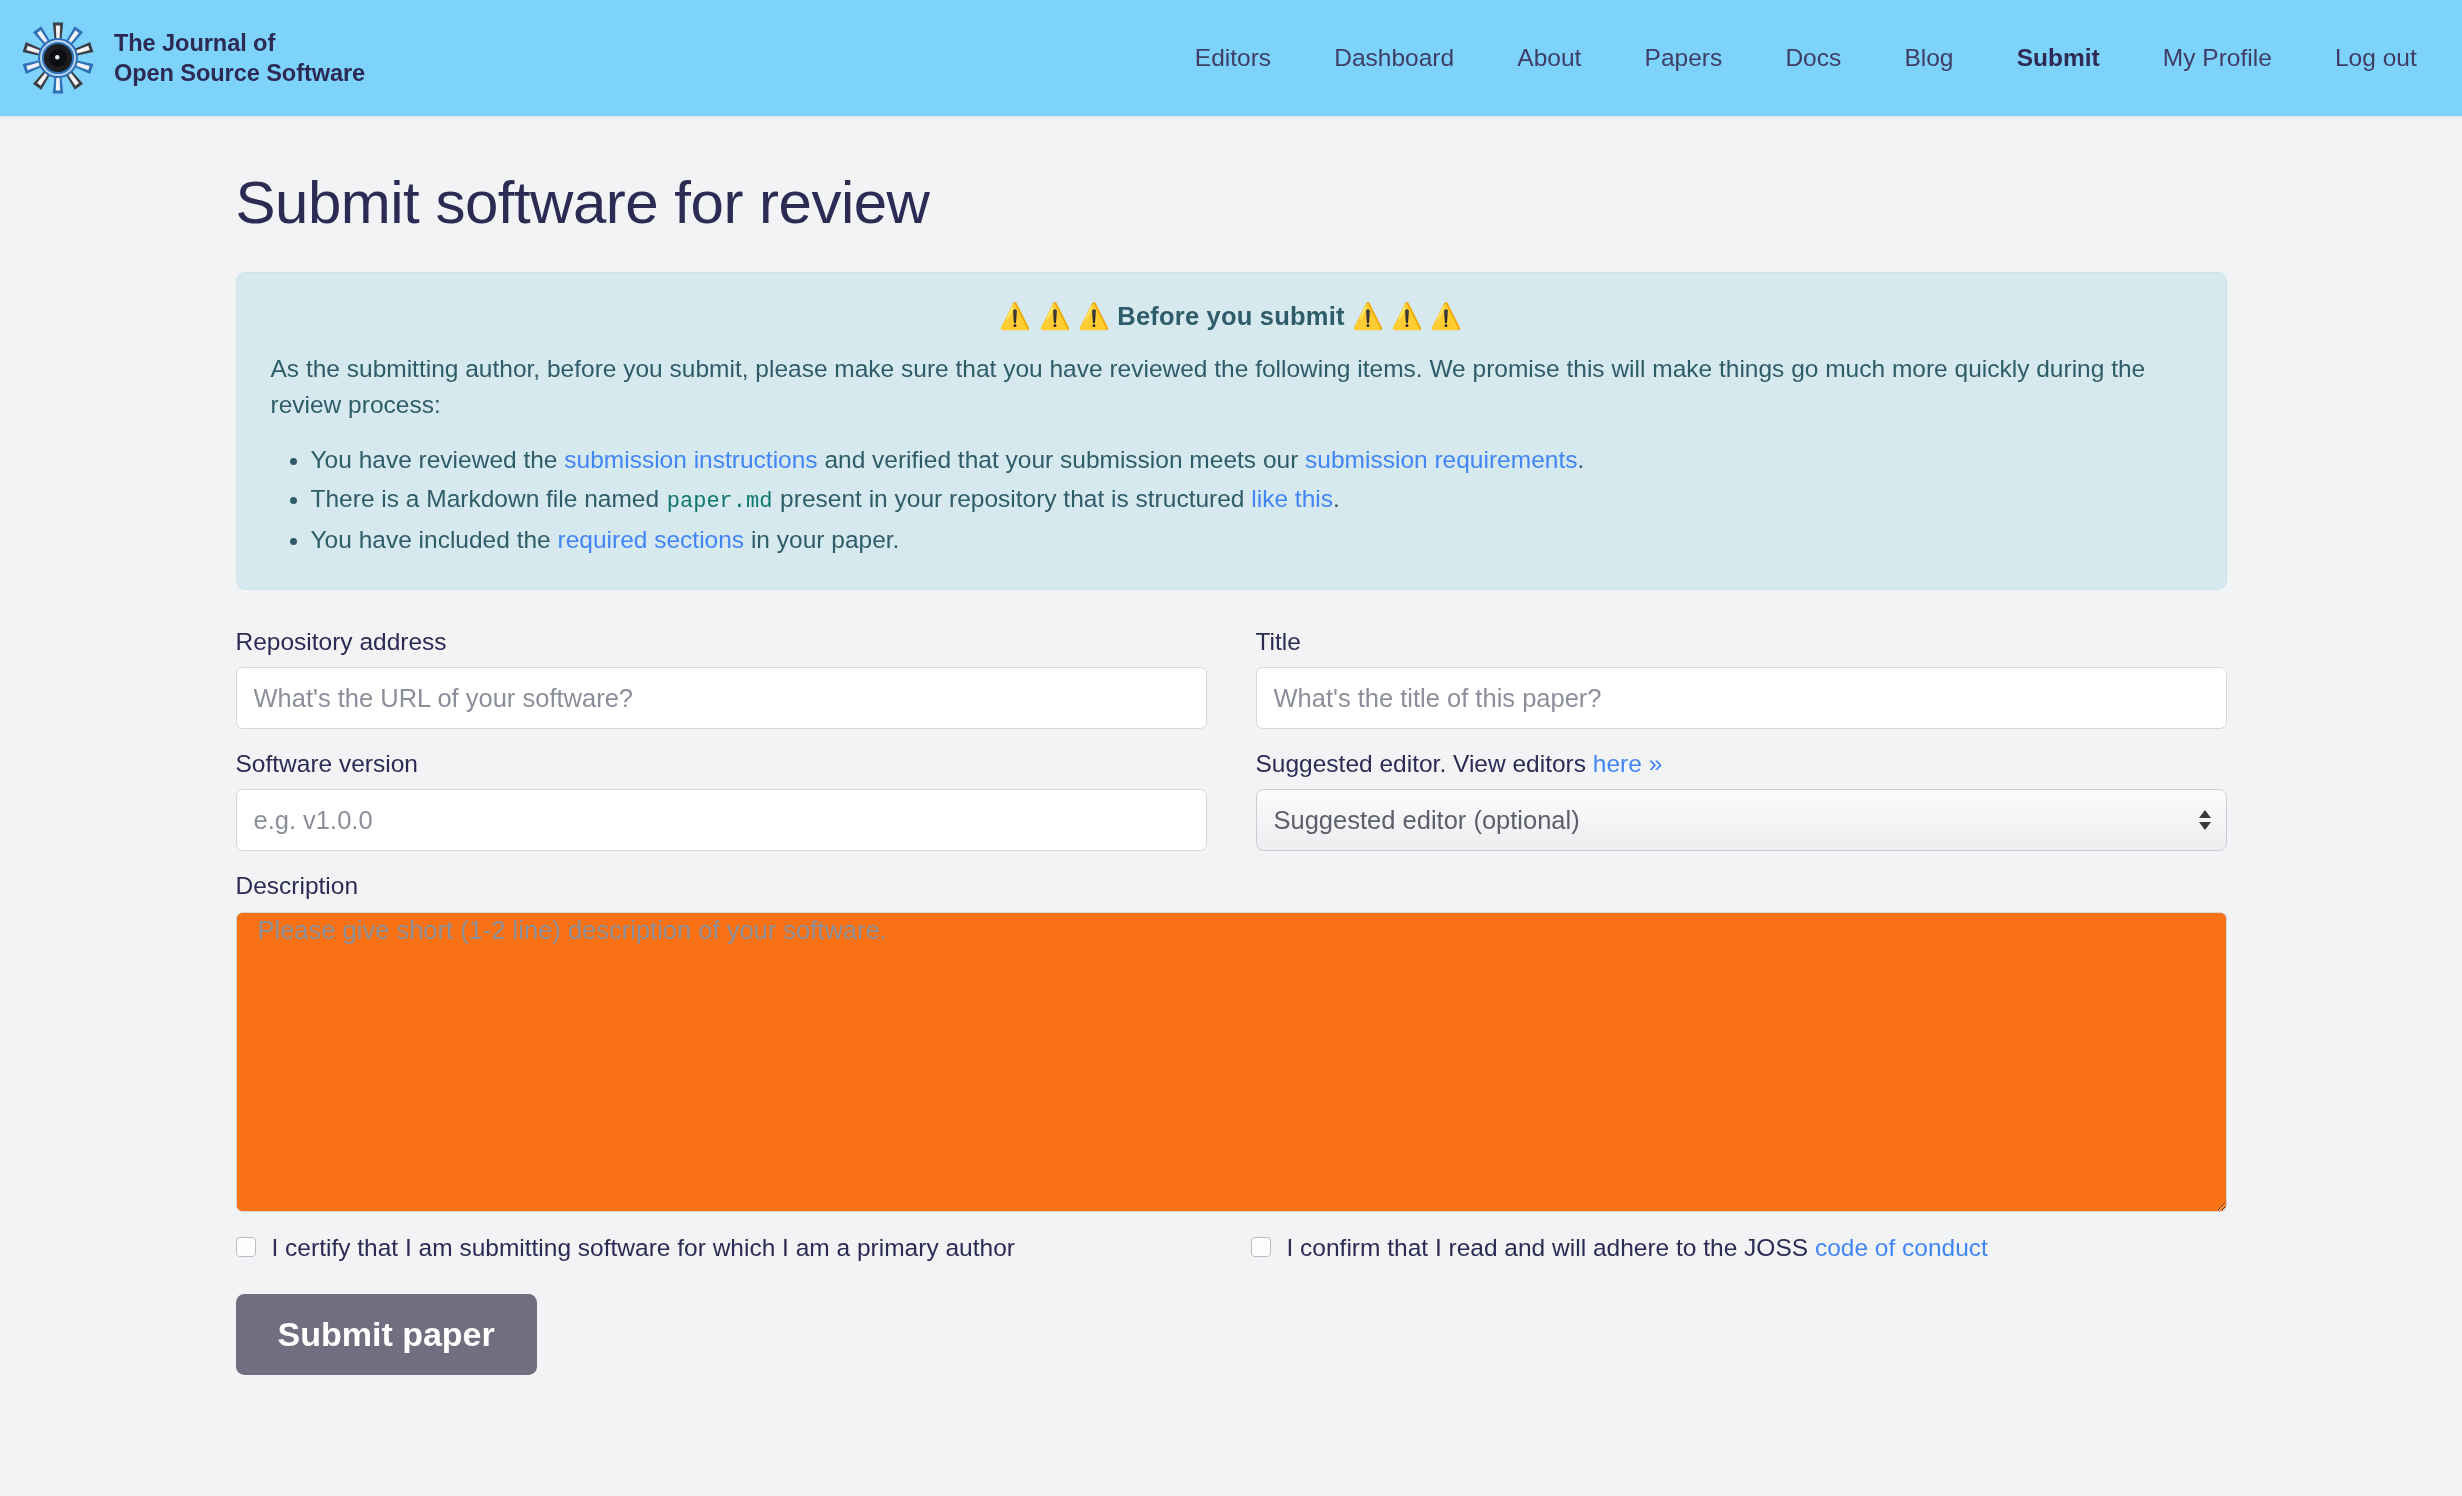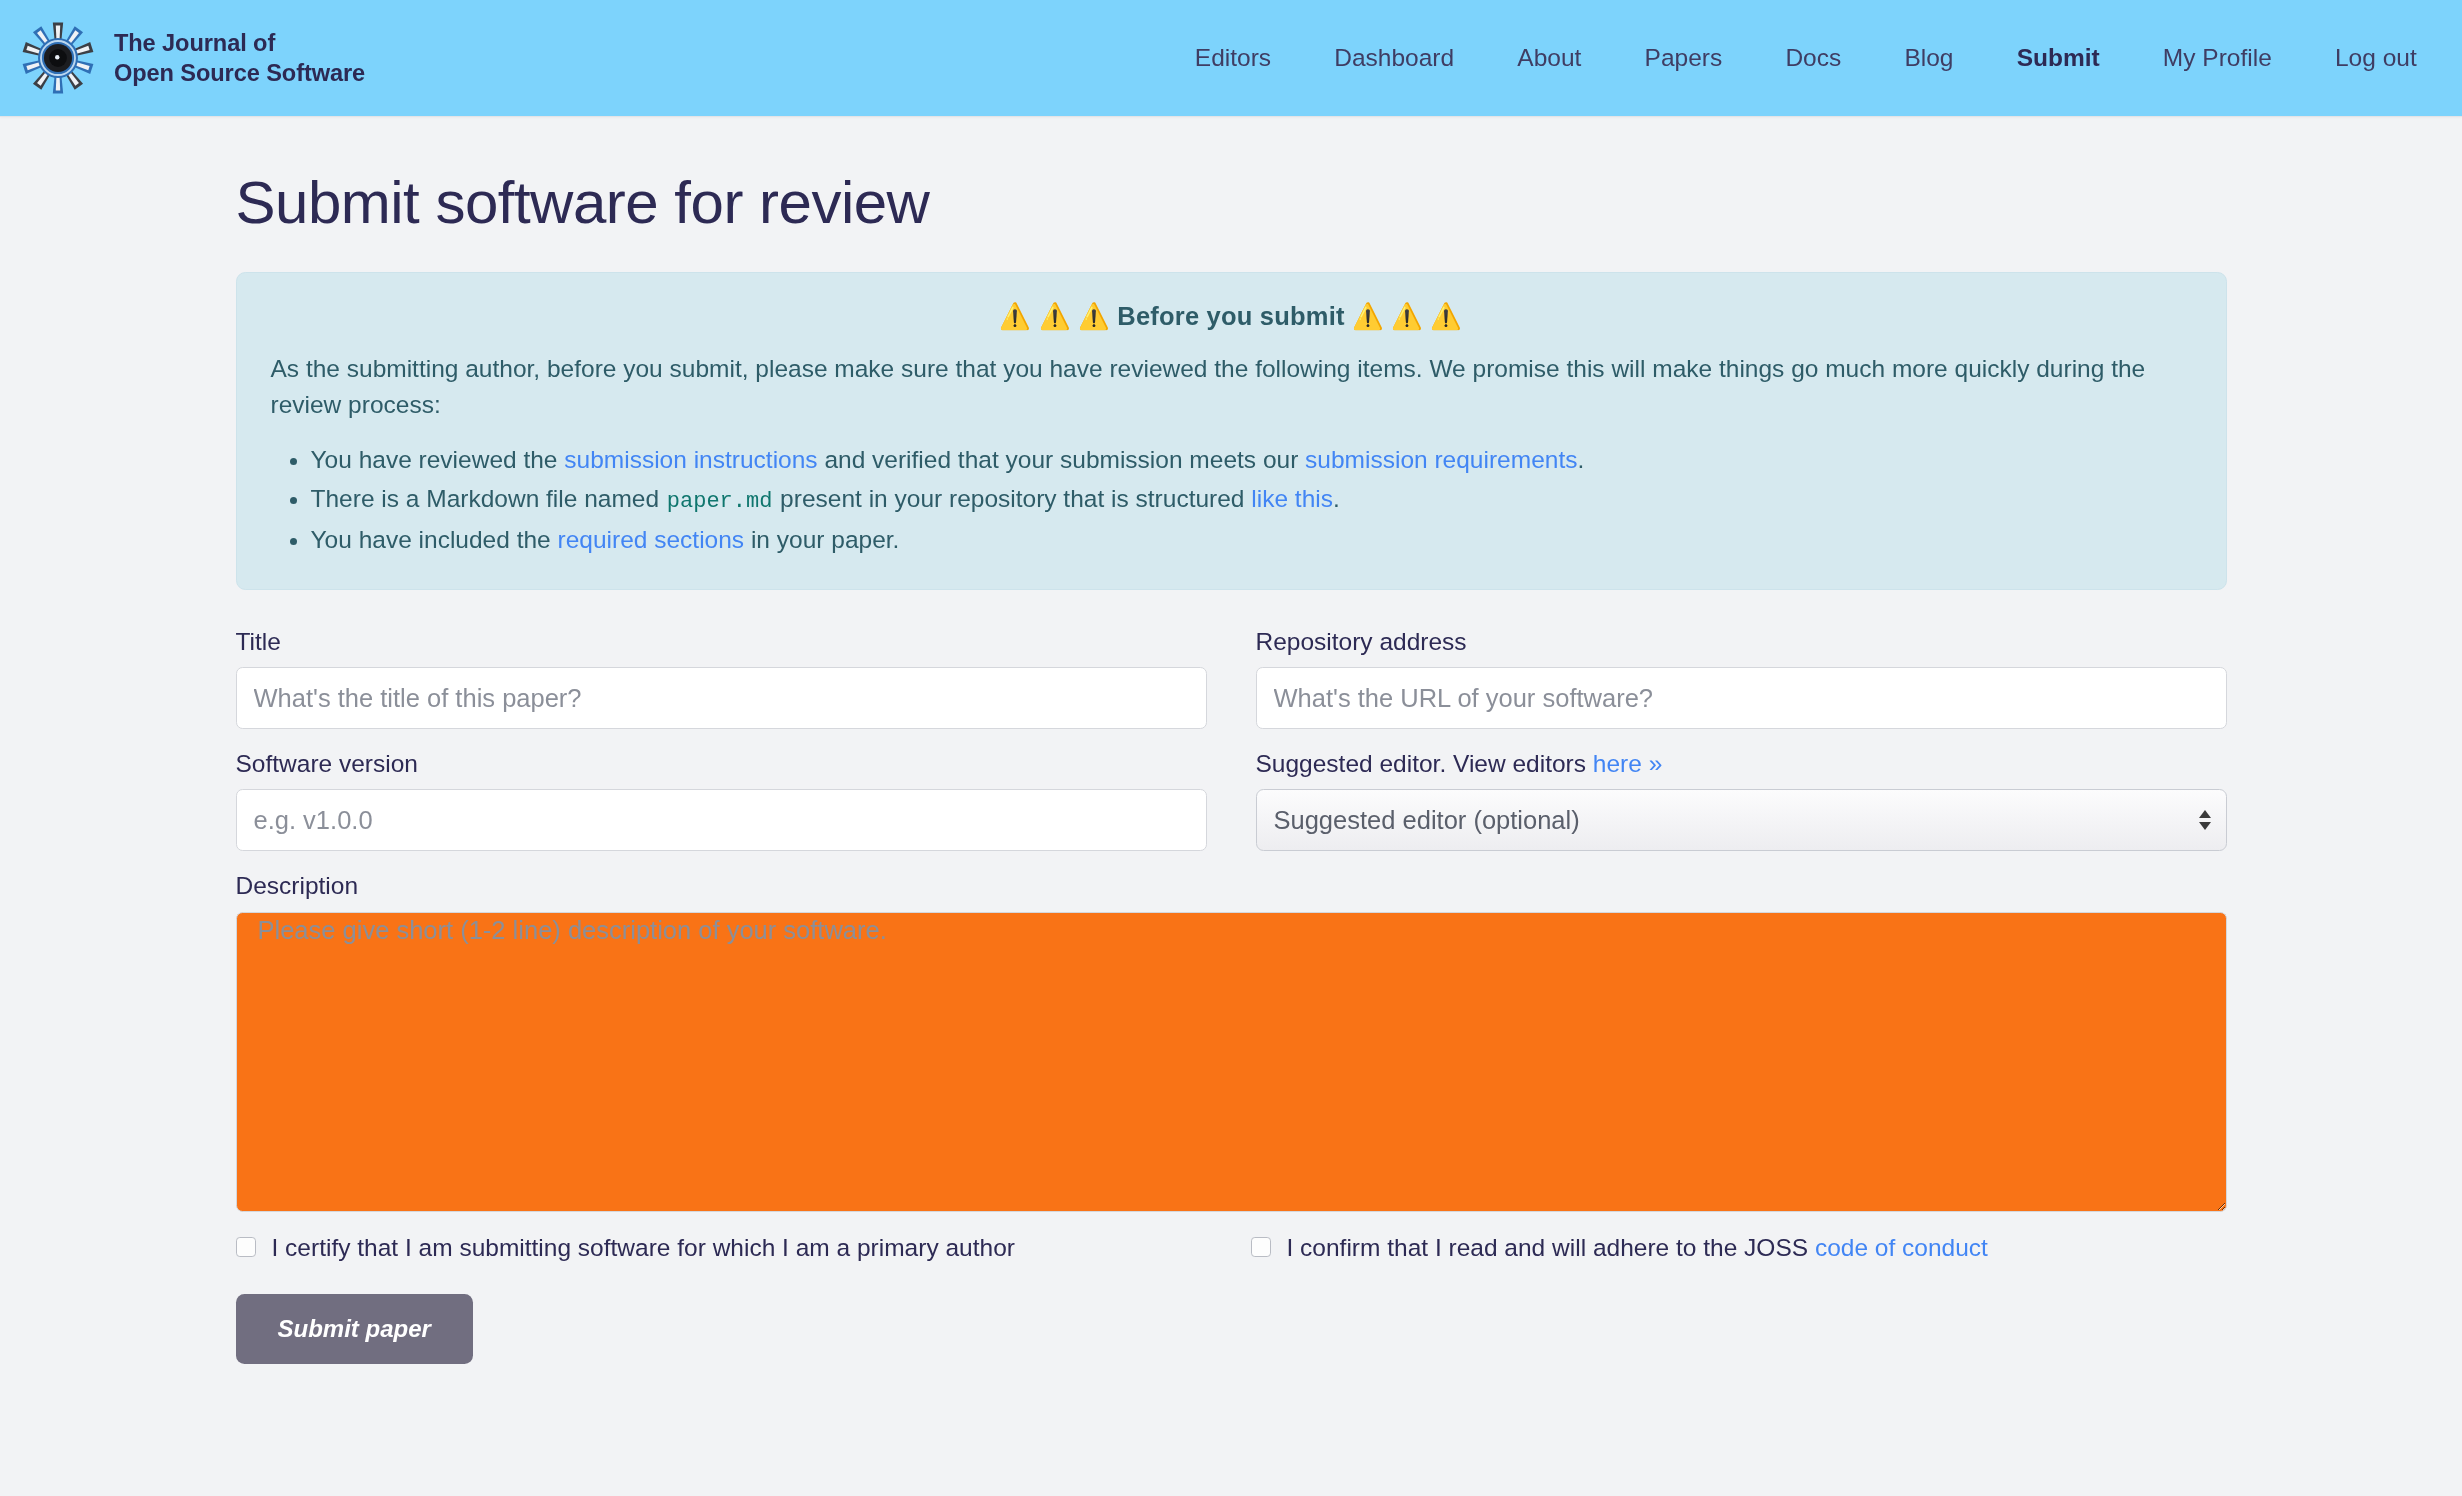--- a/index.html
+++ b/index.html
@@ -224,27 +224,26 @@
   }
   .check-label a { color: #4285f4; text-decoration: none; }
 
   
   .submit-btn {
     display: inline-block;
     background: #716e80;
     color: #ffffff;
     border: none;
     border-radius: 8.5px;
-    font-size: 24px;
+    font-size: 34px;
     font-weight: bold;
     font-family: "Liberation Sans", sans-serif;
     padding: 21px 42px;
     cursor: pointer;
     margin-top: 11.3px;
-    font-style: italic;
   }
 </style>
 </head>
 <body>
 
 <header class="site-header">
   <a class="brand" href="#">
     <span class="brand-logo">
       <svg viewBox="0 0 100 100" width="74" height="74" aria-hidden="true">
         <g transform="translate(50,50)">
@@ -334,28 +333,28 @@
         <li><span>You have reviewed the </span><a href="#">submission instructions</a><span> and verified that your submission meets our </span><a href="#">submission requirements</a><span>.</span></li>
         <li><span>There is a Markdown file named </span><code class="inline">paper.md</code><span> present in your repository that is structured </span><a href="#">like this</a><span>.</span></li>
         <li><span>You have included the </span><a href="#">required sections</a><span> in your paper.</span></li>
       </ul>
     </div>
 
     
     <div class="form-row">
       <div class="form-col">
         <div class="form-group">
+          <label class="field-label">Repository address</label>
+          <input class="text-input" type="text" placeholder="What's the URL of your software?" style="">
+        </div>
+      </div>
+      <div class="form-col">
+        <div class="form-group">
           <label class="field-label">Title</label>
           <input class="text-input" type="text" placeholder="What's the title of this paper?" style="">
-        </div>
-      </div>
-      <div class="form-col">
-        <div class="form-group">
-          <label class="field-label">Repository address</label>
-          <input class="text-input" type="text" placeholder="What's the URL of your software?" style="">
         </div>
       </div>
     </div>
 
     
     <div class="form-row">
       <div class="form-col">
         <div class="form-group">
           <label class="field-label">Software version</label>
           <input class="text-input" type="text" placeholder="e.g. v1.0.0" style="">

